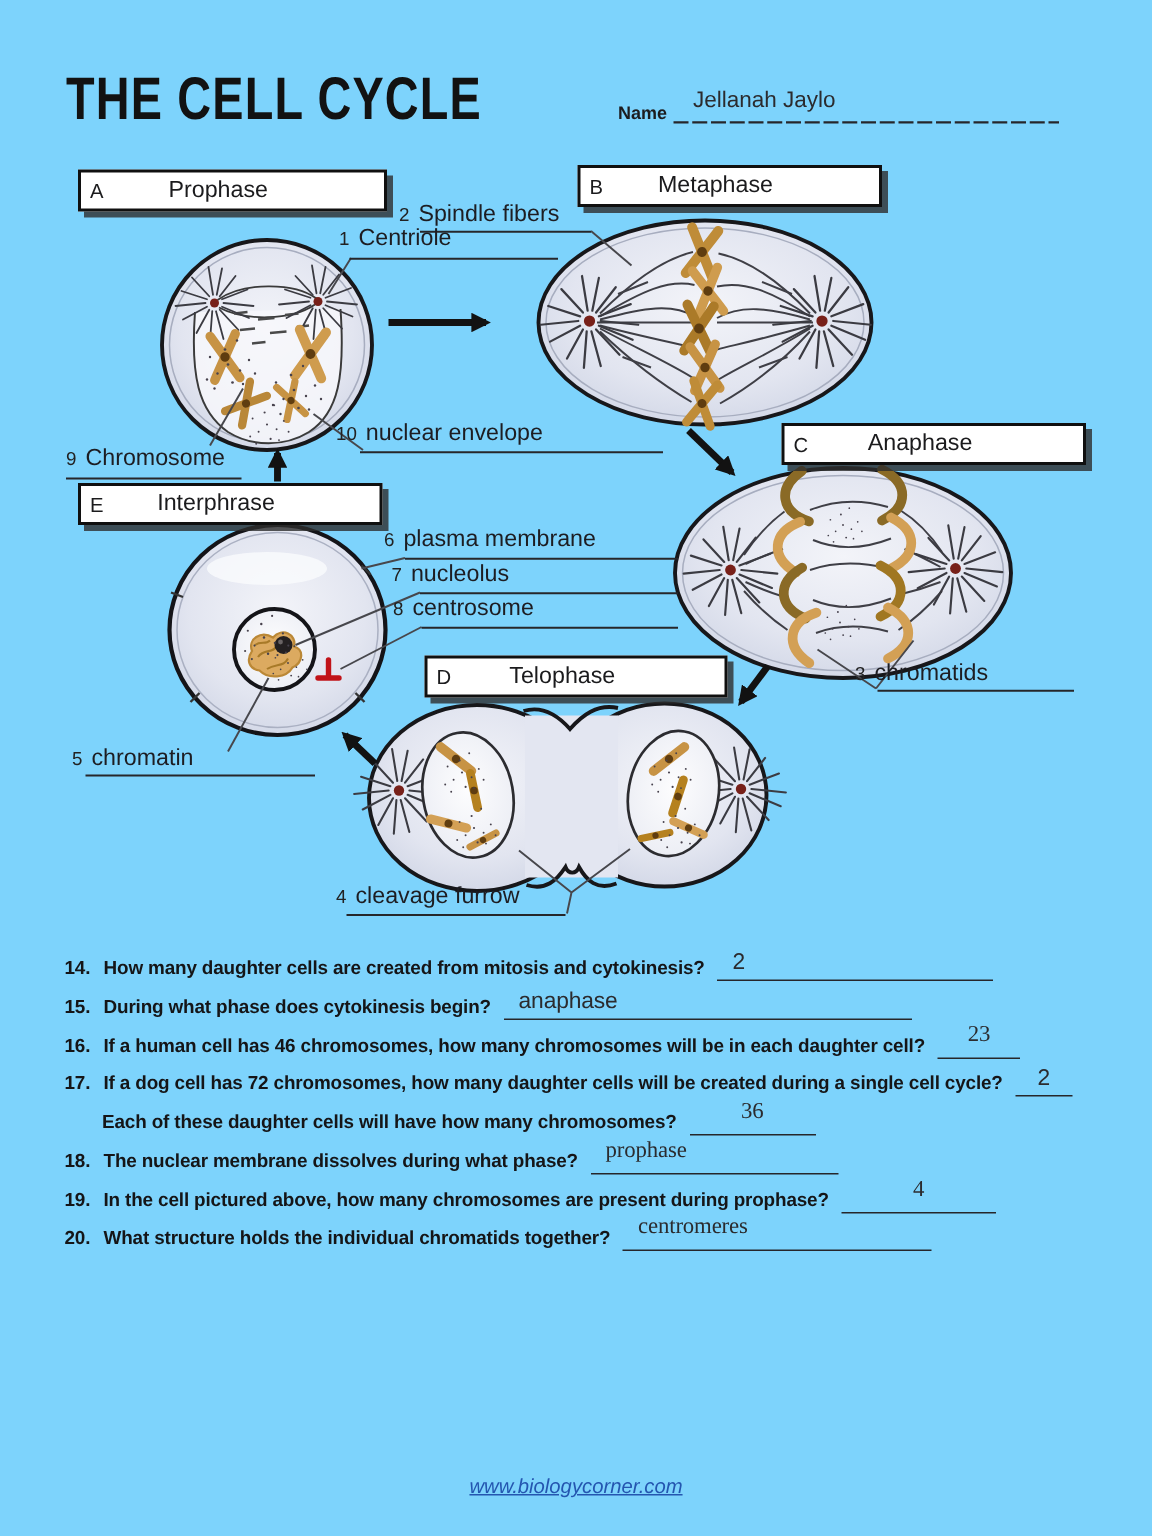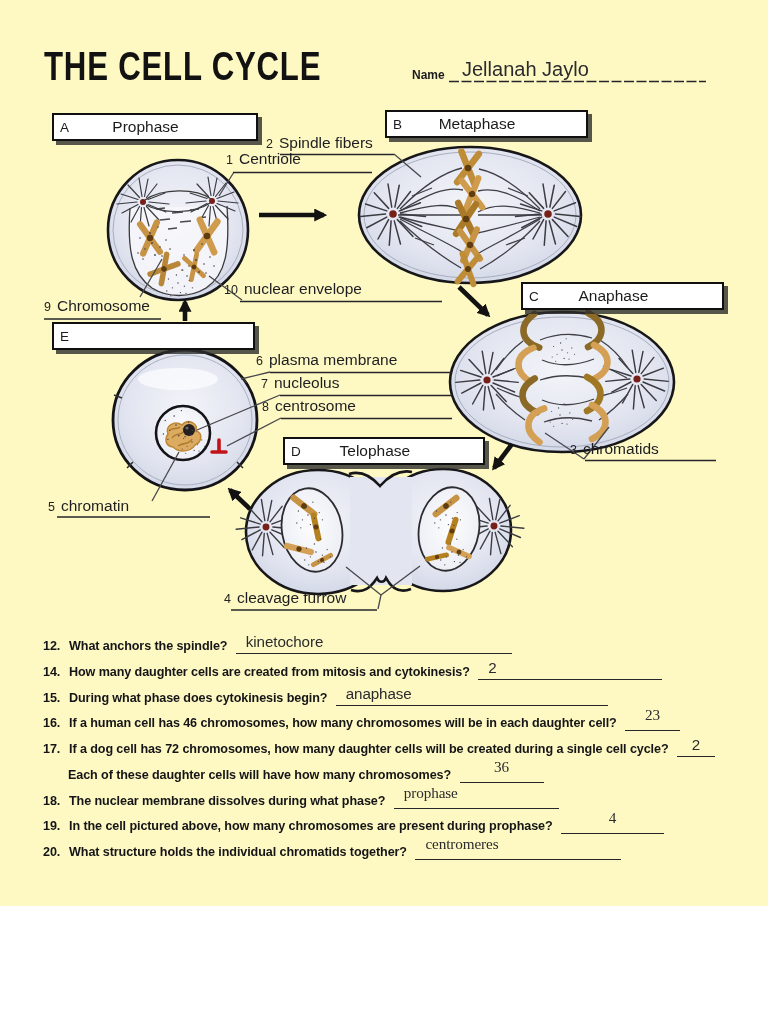--- a/index.html
+++ b/index.html
@@ -1,25 +1,25 @@
 <!DOCTYPE html>
 <html><head>
 <meta charset="utf-8">
 <style>
   html,body{margin:0;padding:0;background:#fff;}
-  #page{position:relative;width:768px;height:906px;background:#fef9c3;overflow:hidden;
+  #page{position:relative;width:768px;height:1024px;background:#7dd3fc;overflow:hidden;
         font-family:"Liberation Sans",sans-serif;color:#151517;}
   #diagram-svg{position:absolute;left:0;top:0;z-index:1;}
   .ovl{position:absolute;z-index:2;}
 
   
   #title{left:44px;top:44px;font-size:40px;font-weight:bold;letter-spacing:1px;
          transform:scaleX(0.78);transform-origin:left top;white-space:nowrap;color:#121212;}
   #name-label{left:412px;top:68px;font-size:12px;font-weight:bold;color:#1c1c1e;}
-  #name-value{left:462px;top:58px;font-size:20px;color:#2b2b2e;white-space:nowrap;}
+  #name-value{left:462px;top:58px;font-size:15px;color:#2b2b2e;white-space:nowrap;}
 
   
   .pbox{position:absolute;z-index:2;background:#fff;border:2.2px solid #101010;
         box-shadow:4px 4px 0 rgba(45,45,45,.8);display:flex;align-items:center;height:24px;}
   .pletter{font-size:13.5px;margin-left:6px;color:#1b1b1d;}
   .plabel{flex:1;text-align:center;padding-right:34px;font-size:15.5px;color:#1b1b1d;}
 
   
   .numlab{position:absolute;z-index:2;display:inline-flex;align-items:baseline;white-space:nowrap;}
   .ln{font-size:12.5px;color:#222;margin-right:6px;}
@@ -253,20 +253,21 @@
 <div class="pbox" style="left:521px;top:282px;width:199px;">
   <span class="pletter">C</span>
   <span class="plabel">Anaphase</span>
 </div>
 <div class="pbox" style="left:283px;top:437px;width:198px;">
   <span class="pletter">D</span>
   <span class="plabel">Telophase</span>
 </div>
 <div class="pbox" style="left:52px;top:322px;width:199px;">
   <span class="pletter">E</span>
+  <span class="plabel">Interphrase</span>
 </div>
 
 <div class="numlab" style="left:226px;top:150px;">
   <span class="ln">1</span>
       <span class="lt">Centriole</span>
 </div>
 <div class="numlab" style="left:266px;top:134px;">
   <span class="ln">2</span>
       <span class="lt">Spindle fibers</span>
 </div>
@@ -298,24 +299,20 @@
   <span class="ln">9</span>
       <span class="lt">Chromosome</span>
 </div>
 <div class="numlab" style="left:224px;top:280px;">
   <span class="ln">10</span>
       <span class="lt">nuclear envelope</span>
 </div>
 
 <div class="ovl" id="questions">
   <div class="qrow">
-    <span class="qnum">12.</span><span class="qtext">What anchors the spindle?</span>
-    <span class="al w276"><span class="ans">kinetochore</span></span>
-  </div>
-  <div class="qrow">
     <span class="qnum">14.</span><span class="qtext">How many daughter cells are created from mitosis and cytokinesis?</span>
     <span class="al w184"><span class="ans">2</span></span>
   </div>
   <div class="qrow">
     <span class="qnum">15.</span><span class="qtext">During what phase does cytokinesis begin?</span>
     <span class="al w272"><span class="ans">anaphase</span></span>
   </div>
   <div class="qrow">
     <span class="qnum">16.</span><span class="qtext">If a human cell has 46 chromosomes, how many chromosomes will be in each daughter cell?</span>
     <span class="al w55"><span class="ans c r6">23</span></span>

